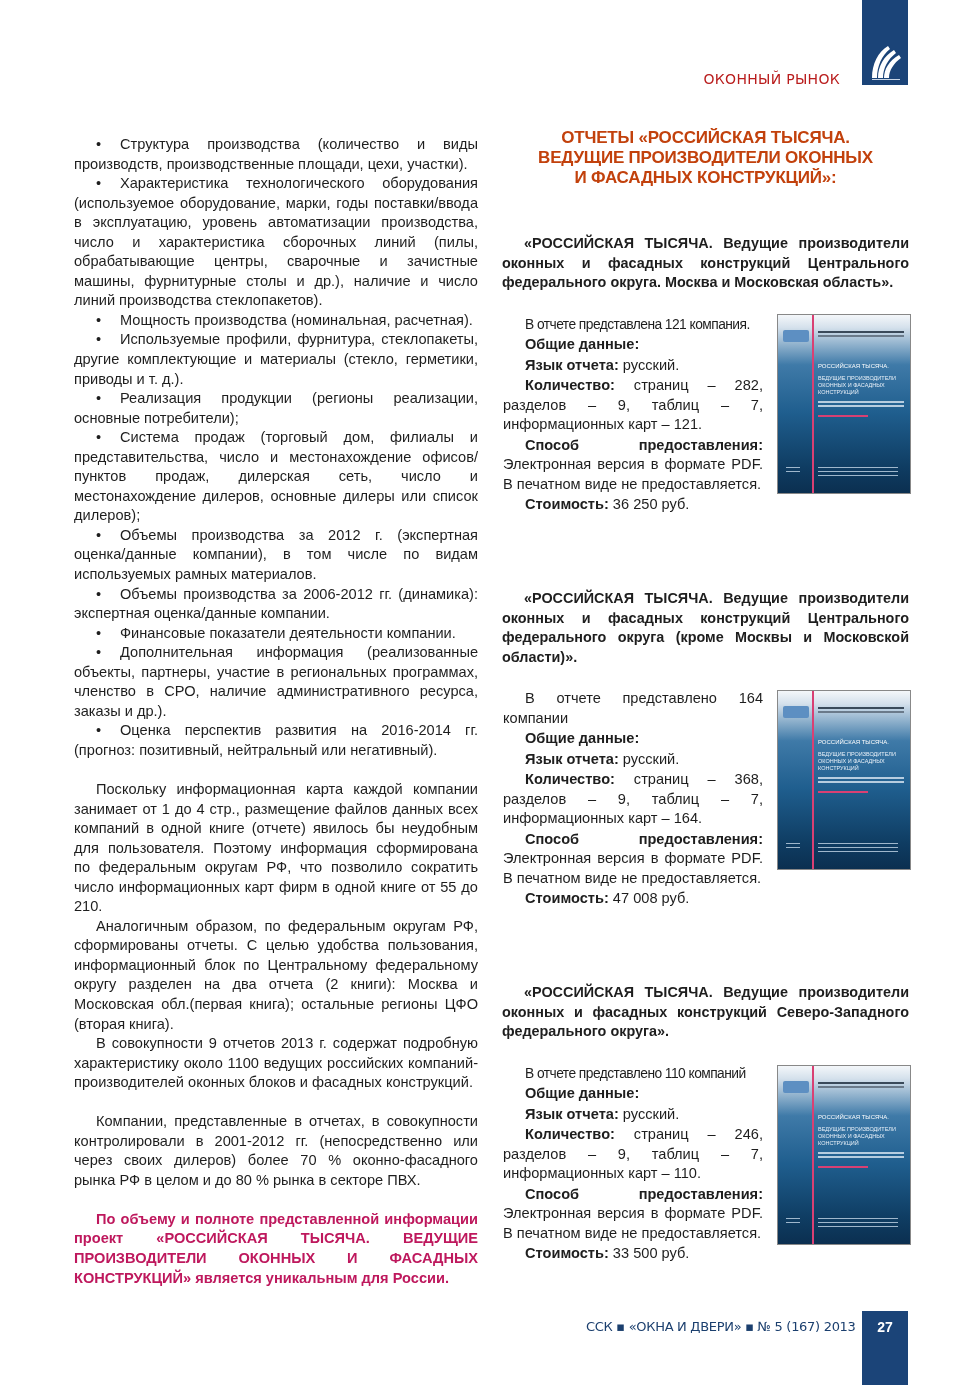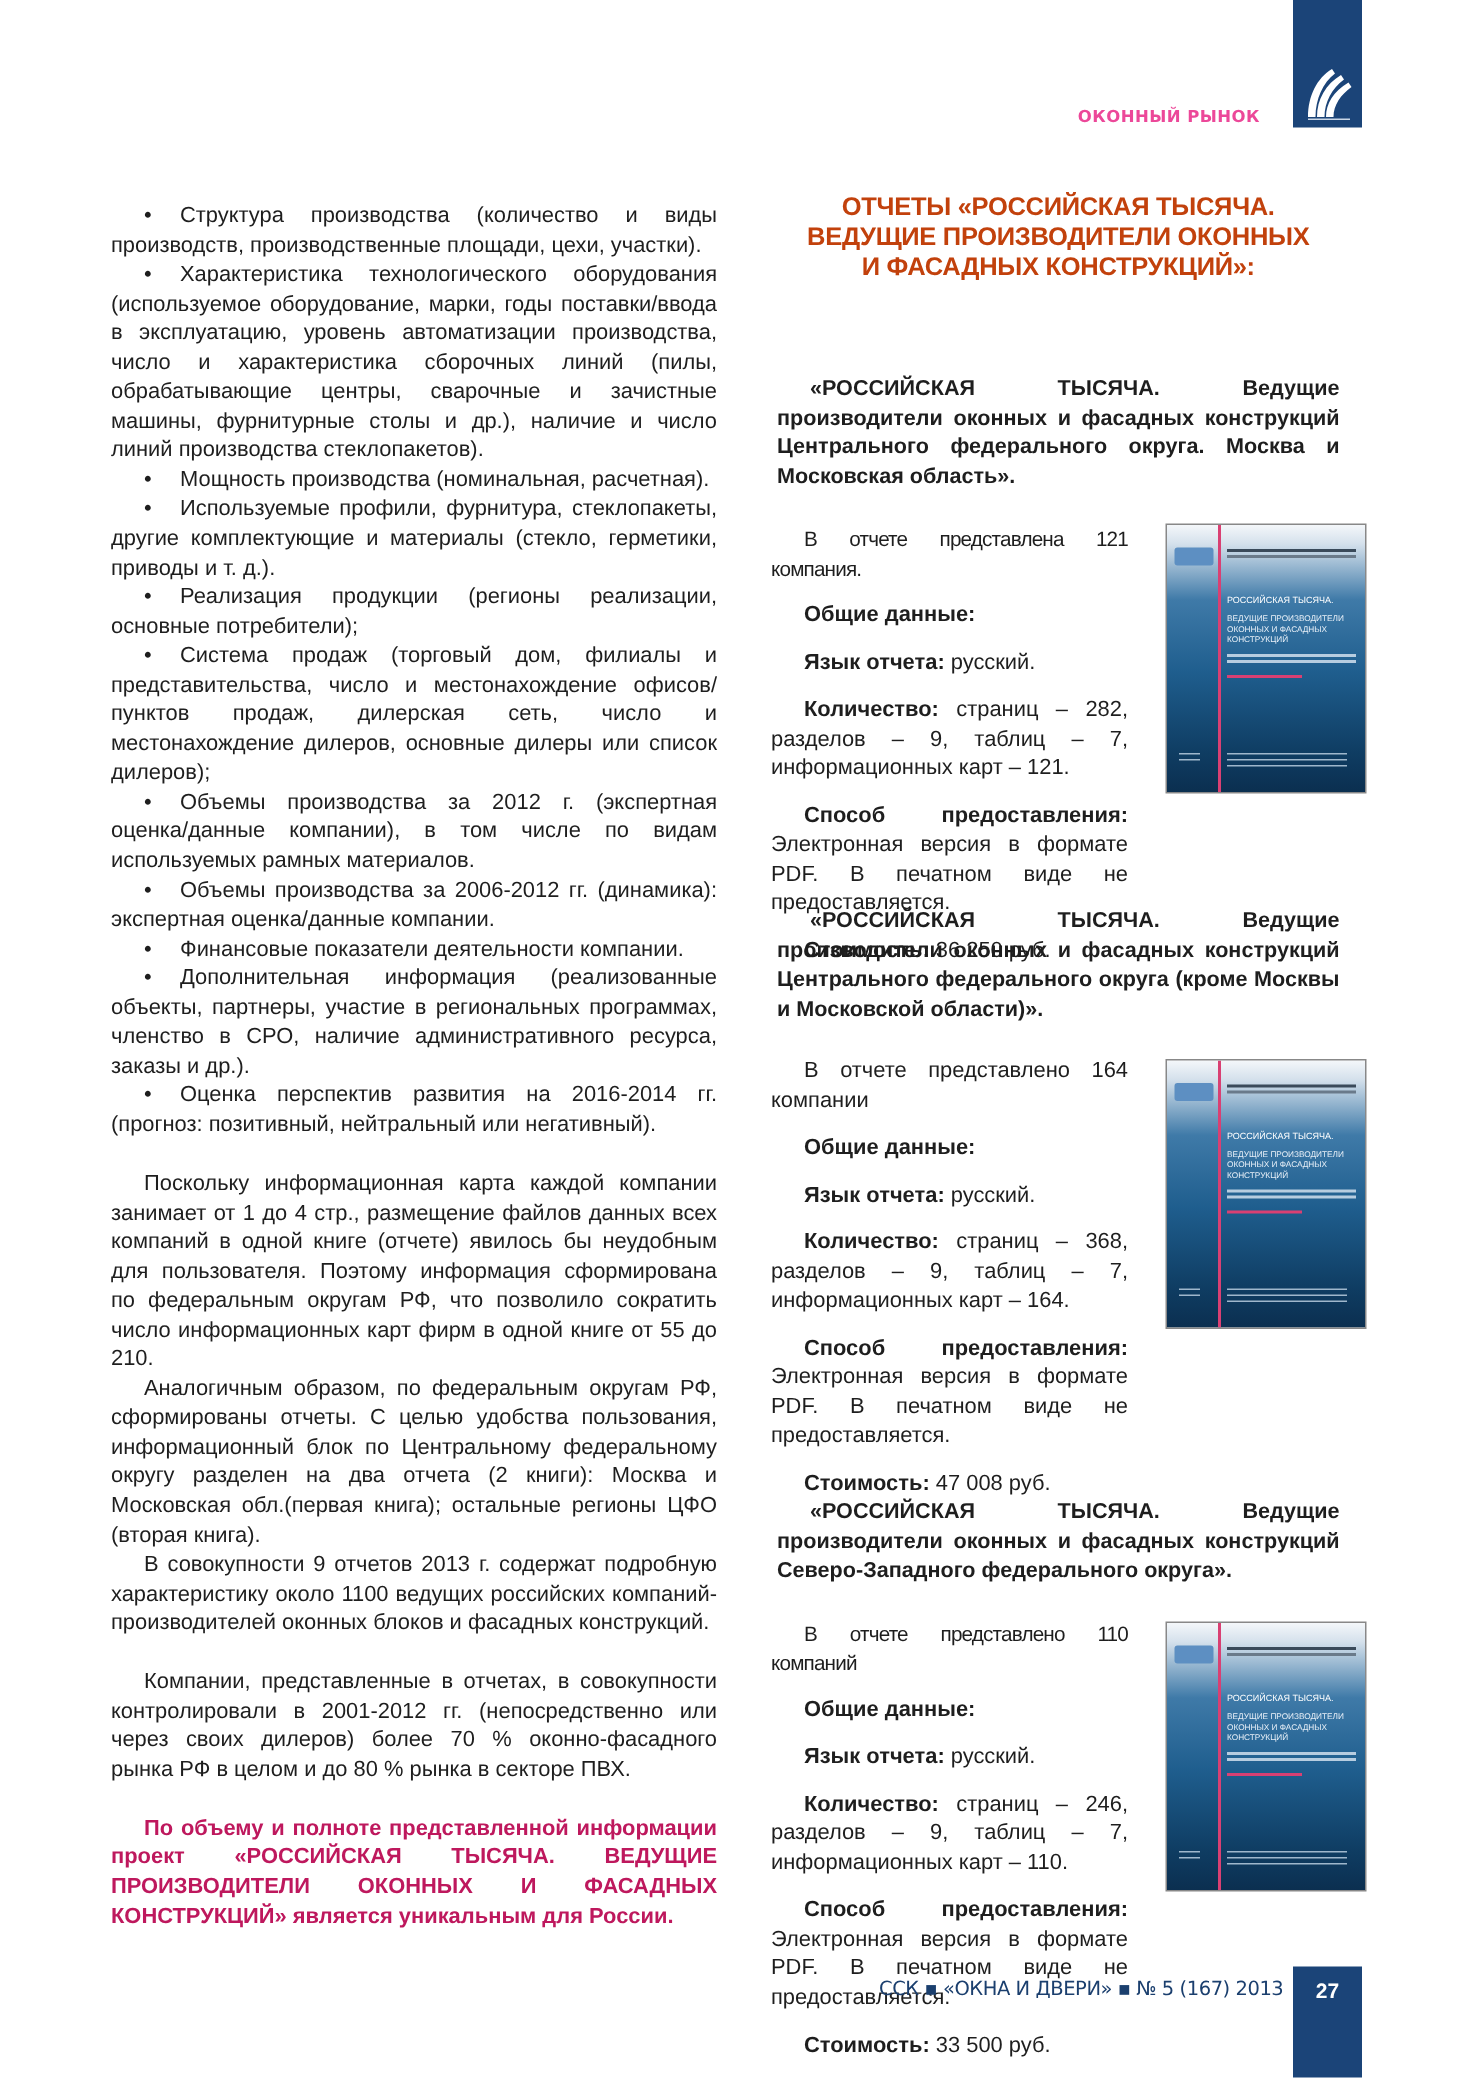--- a/index.html
+++ b/index.html
@@ -9,48 +9,48 @@
     font-family: "Liberation Sans", sans-serif;
     color: #1e1e1e;
   }
   .top-tab {
     position: absolute; left: 862px; top: 0; width: 46px; height: 85px;
     background: #1b4478;
   }
   .top-tab svg { position: absolute; left: 6px; top: 38px; }
   .section-label {
     position: absolute; left: 680px; top: 71px; width: 160px; text-align: right;
-    font-family: "DejaVu Sans", sans-serif; font-weight: bold; font-size: 11px;
-    letter-spacing: 0.3px; color: #ec4899;
+    font-family: "DejaVu Sans", sans-serif; font-weight: normal; font-size: 14px;
+    letter-spacing: 0.3px; color: #b91c1c;
   }
   .col-left {
     position: absolute; left: 74px; top: 135px; width: 404px;
     font-size: 14.6px; line-height: 19.55px; text-align: justify;
   }
   .col-left p { margin: 0; text-indent: 22px; }
   .col-left p.bullet::before { content: "•"; display: inline-block; width: 24px; text-indent: 0; }
   .col-left .gap { height: 19.5px; }
   .col-left .red { color: #be185d; font-weight: bold; }
 
   .col-right { position: absolute; left: 502px; top: 128px; width: 407px; }
   .rt-heading {
     text-align: center; color: #c2410c; font-weight: bold;
     font-family: "Liberation Sans", sans-serif;
     font-size: 17px; line-height: 20px; letter-spacing: -0.2px;
   }
   .report { position: absolute; left: 502px; width: 407px; }
   .report-title {
     font-weight: bold; font-size: 14.4px; line-height: 19.5px;
-    text-indent: 22px; text-align: justify; margin: 16px;
+    text-indent: 22px; text-align: justify; margin: 0;
   }
   .report-body { position: relative; margin-top: 21px; }
   .report-text {
     width: 262px; font-size: 14.6px; line-height: 19.55px; text-align: justify;
   }
-  .report-text p { margin: 12px; text-indent: 22px; }
+  .report-text p { margin: 1px; text-indent: 22px; }
   .report-text p.intro { letter-spacing: -0.55px; font-size: 13.8px; }
   .report-text b { font-weight: bold; }
   .cover {
     position: absolute; left: 275px; top: 0; width: 132px; height: 178px;
     border: 1px solid #888;
     background: linear-gradient(to bottom, #f4f7fa 0%, #d5e1ec 7%, #3f7aa8 28%, #1f5e8e 55%, #0f3d63 85%, #0b2f50 100%);
     overflow: hidden;
   }
   .cover .stripe { position: absolute; left: 34px; top: 0; width: 2px; height: 100%; background: #d94073; }
   .cover .logo { position: absolute; left: 5px; top: 15px; width: 26px; height: 12px; background: #5d8fc2; border-radius: 2px; }

